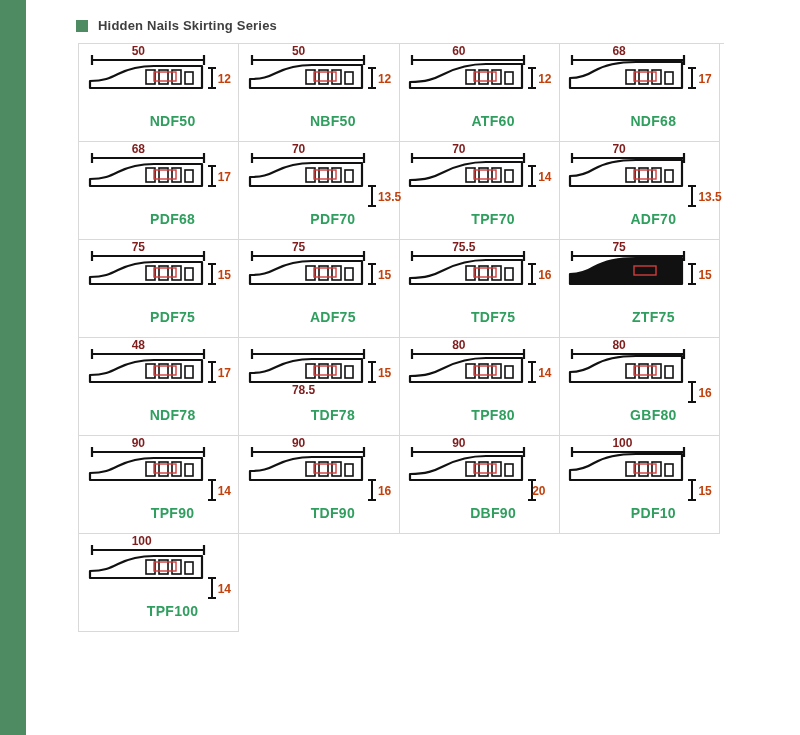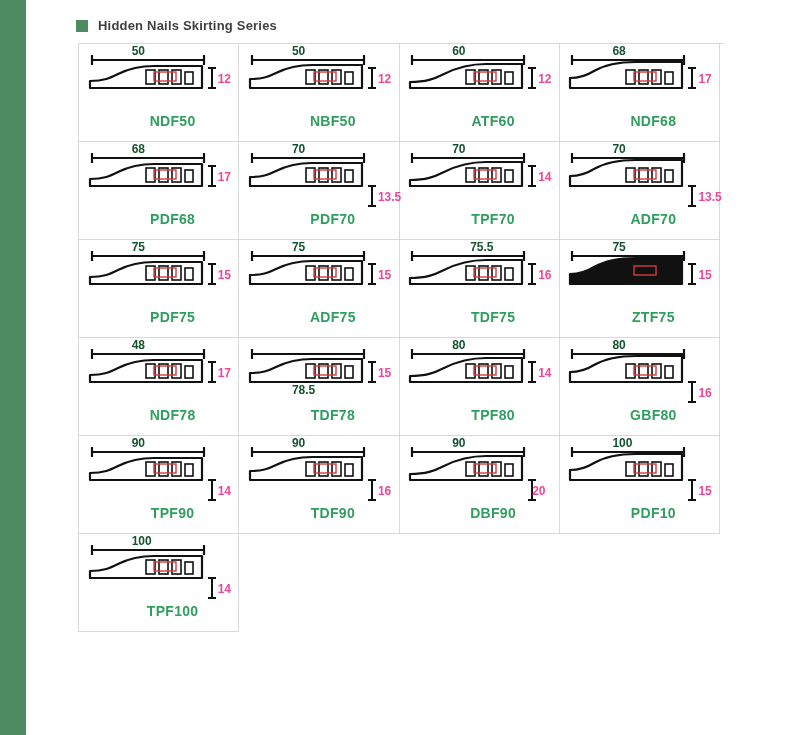--- a/index.html
+++ b/index.html
@@ -88,27 +88,27 @@
     font-weight: bold;
     color: #2f9e5e;
     margin-top: 1px;
     letter-spacing: 0.3px;
     padding-left: 28px;
   }
   .dim-top {
     position: absolute;
     font-size: 12px;
     font-weight: bold;
-    color: #14532d;
+    color: #7f1d1d;
   }
   .dim-right {
     position: absolute;
     font-size: 12px;
     font-weight: bold;
-    color: #ec4899;
+    color: #c2410c;
   }
 </style>
 </head>
 <body>
 
 <div class="left-bar"></div>
 <div class="left-bar-inner"></div>
 
 <div class="page">
 
@@ -414,21 +414,21 @@
       <rect x="88" y="22" width="9" height="14"></rect>
       <rect x="101" y="24" width="8" height="12"></rect>
     </g>
 
     <rect x="70" y="24" width="22" height="9" fill="none" stroke="#d23c3c" stroke-width="1.4"></rect>
 
     <line x1="128" y1="20" x2="128" y2="40" stroke="#111" stroke-width="2"></line>
     <line x1="124" y1="20" x2="132" y2="20" stroke="#111" stroke-width="2"></line>
     <line x1="124" y1="40" x2="132" y2="40" stroke="#111" stroke-width="2"></line>
   </svg>
-          <div class="dim-top" style="left: 66px; top: -4px;">75.5</div>
+          <div class="dim-top" style="left: 48px; top: -4px;">75.5</div>
           <div class="dim-right" style="left: 134px; top: 24px;">16</div>
         </div>
         <div class="cell-label">TDF75</div>
       </div>
       <div class="cell">
         <div class="figure">
   <svg width="150" height="64" viewBox="0 0 150 64">
 
     <line x1="8" y1="12" x2="120" y2="12" stroke="#111" stroke-width="2.2"></line>
     <line x1="8" y1="7" x2="8" y2="17" stroke="#111" stroke-width="2.2"></line>

